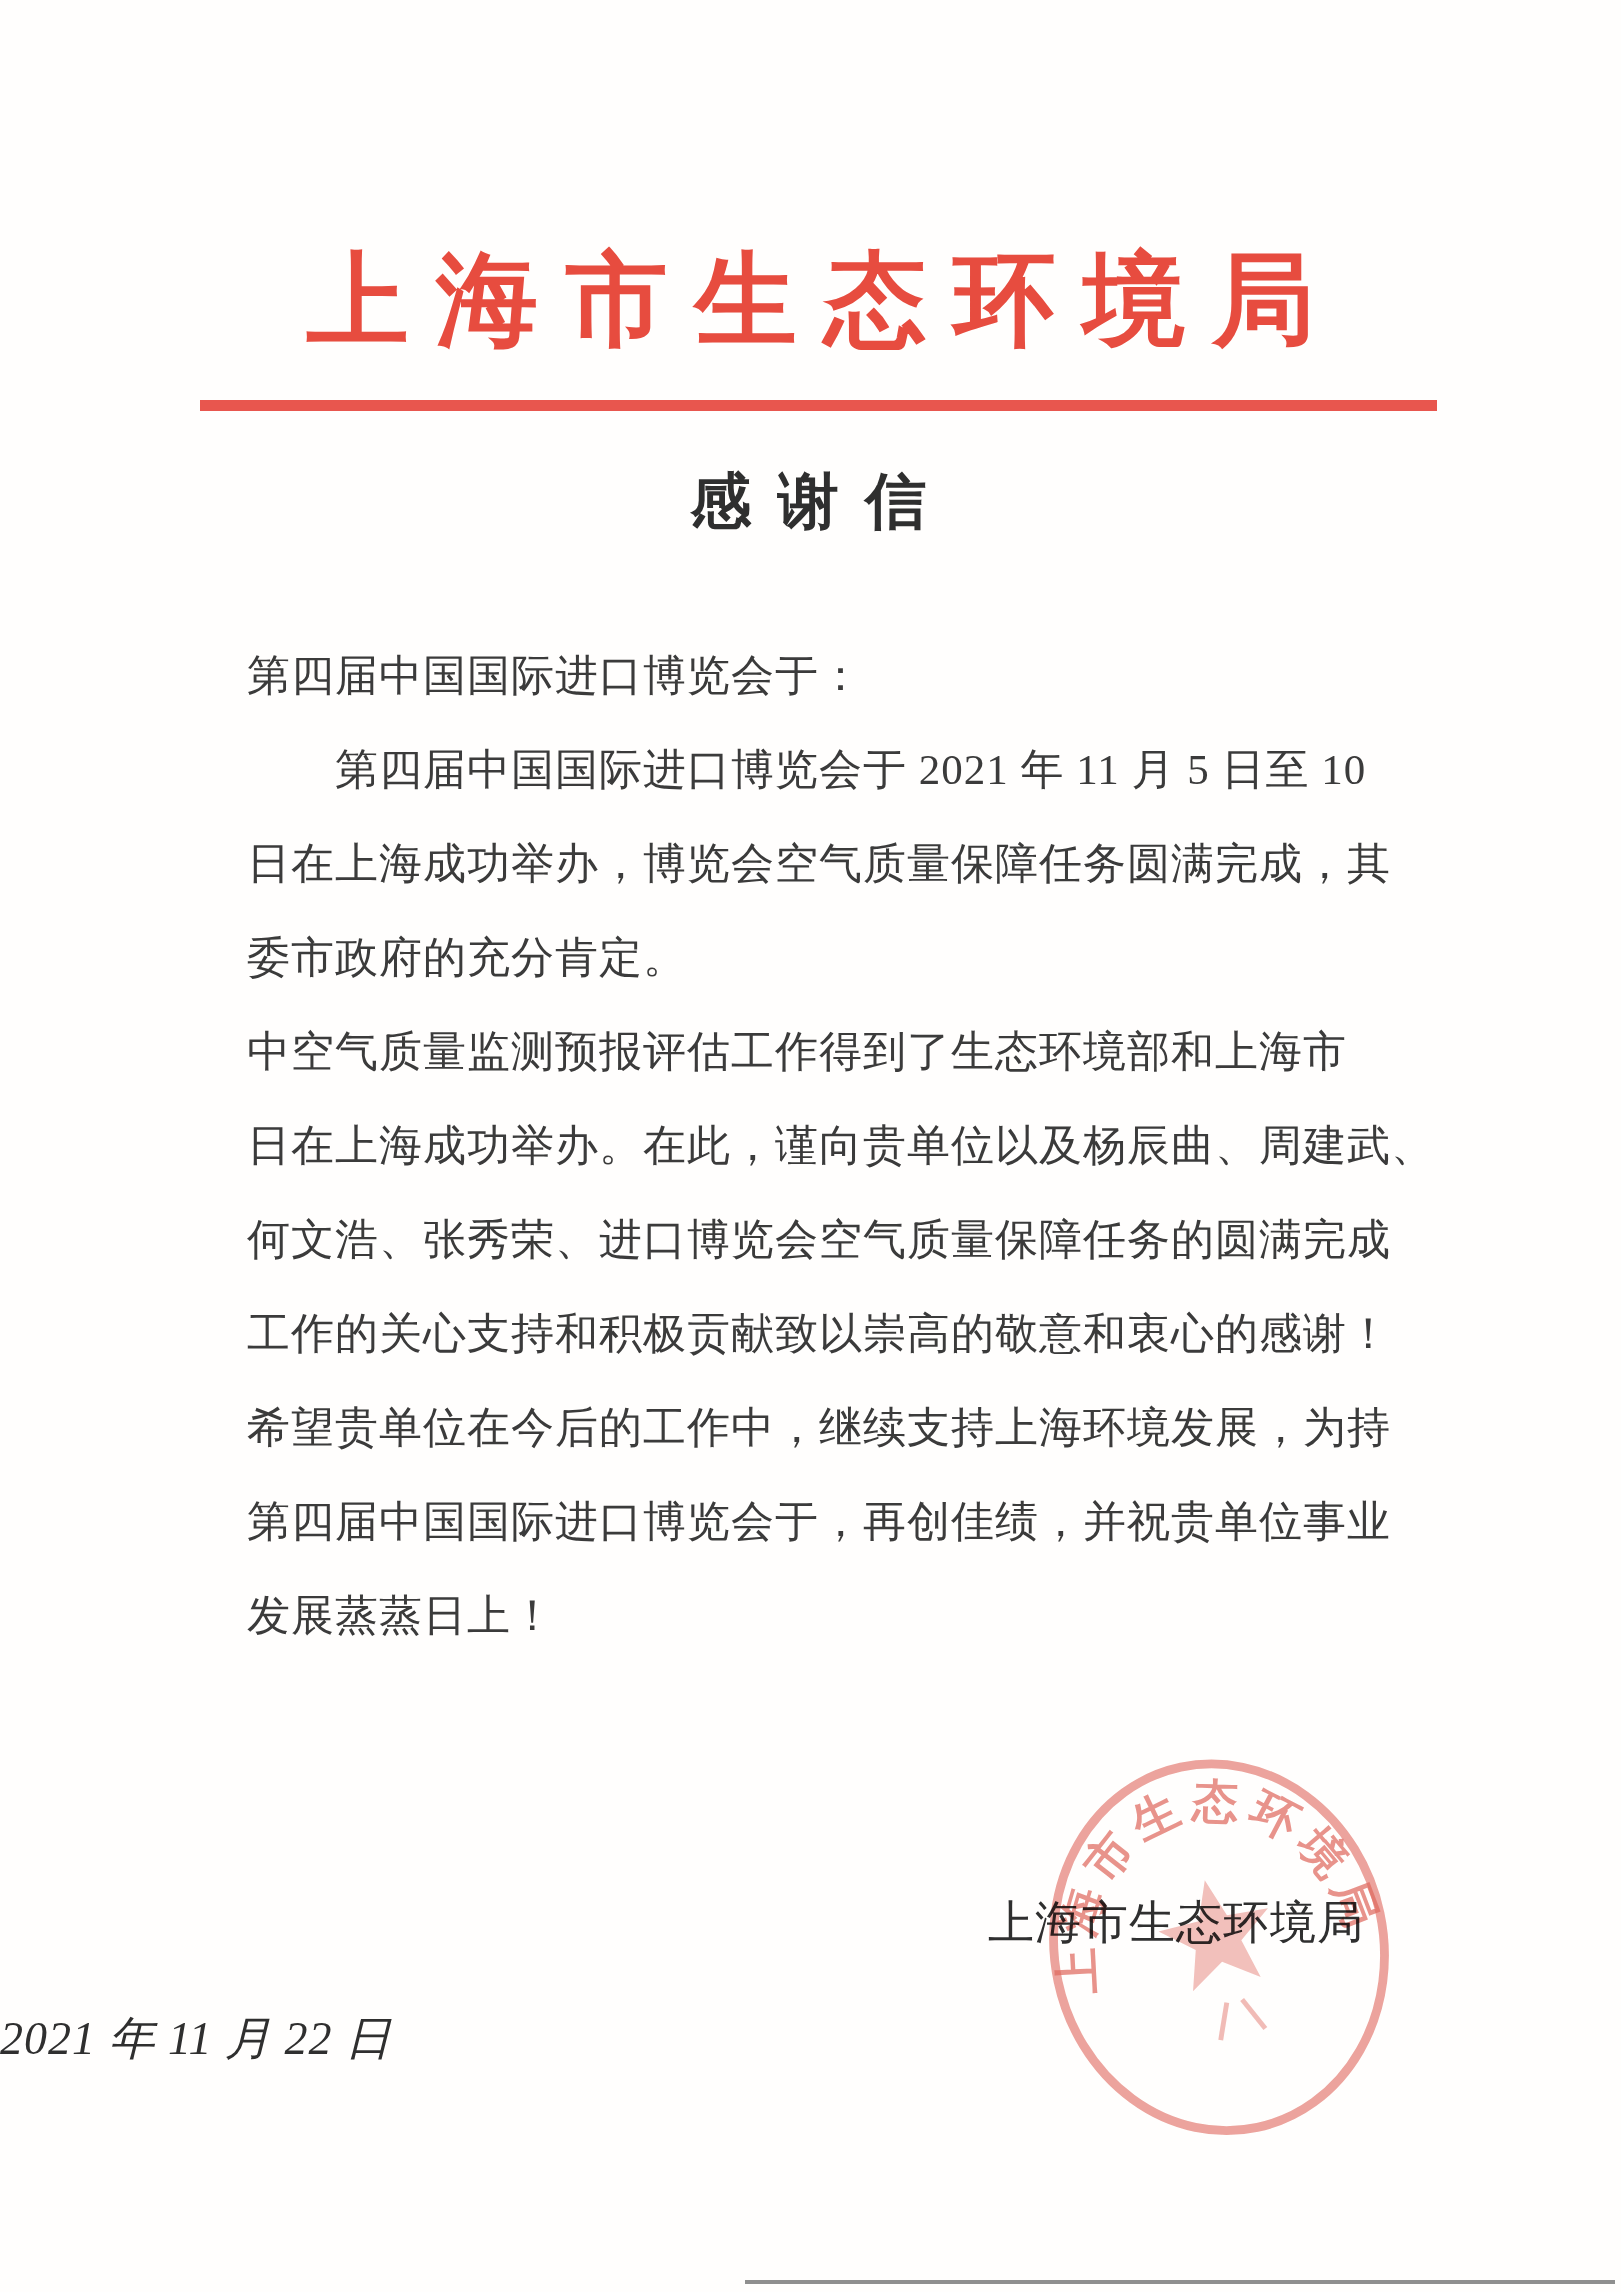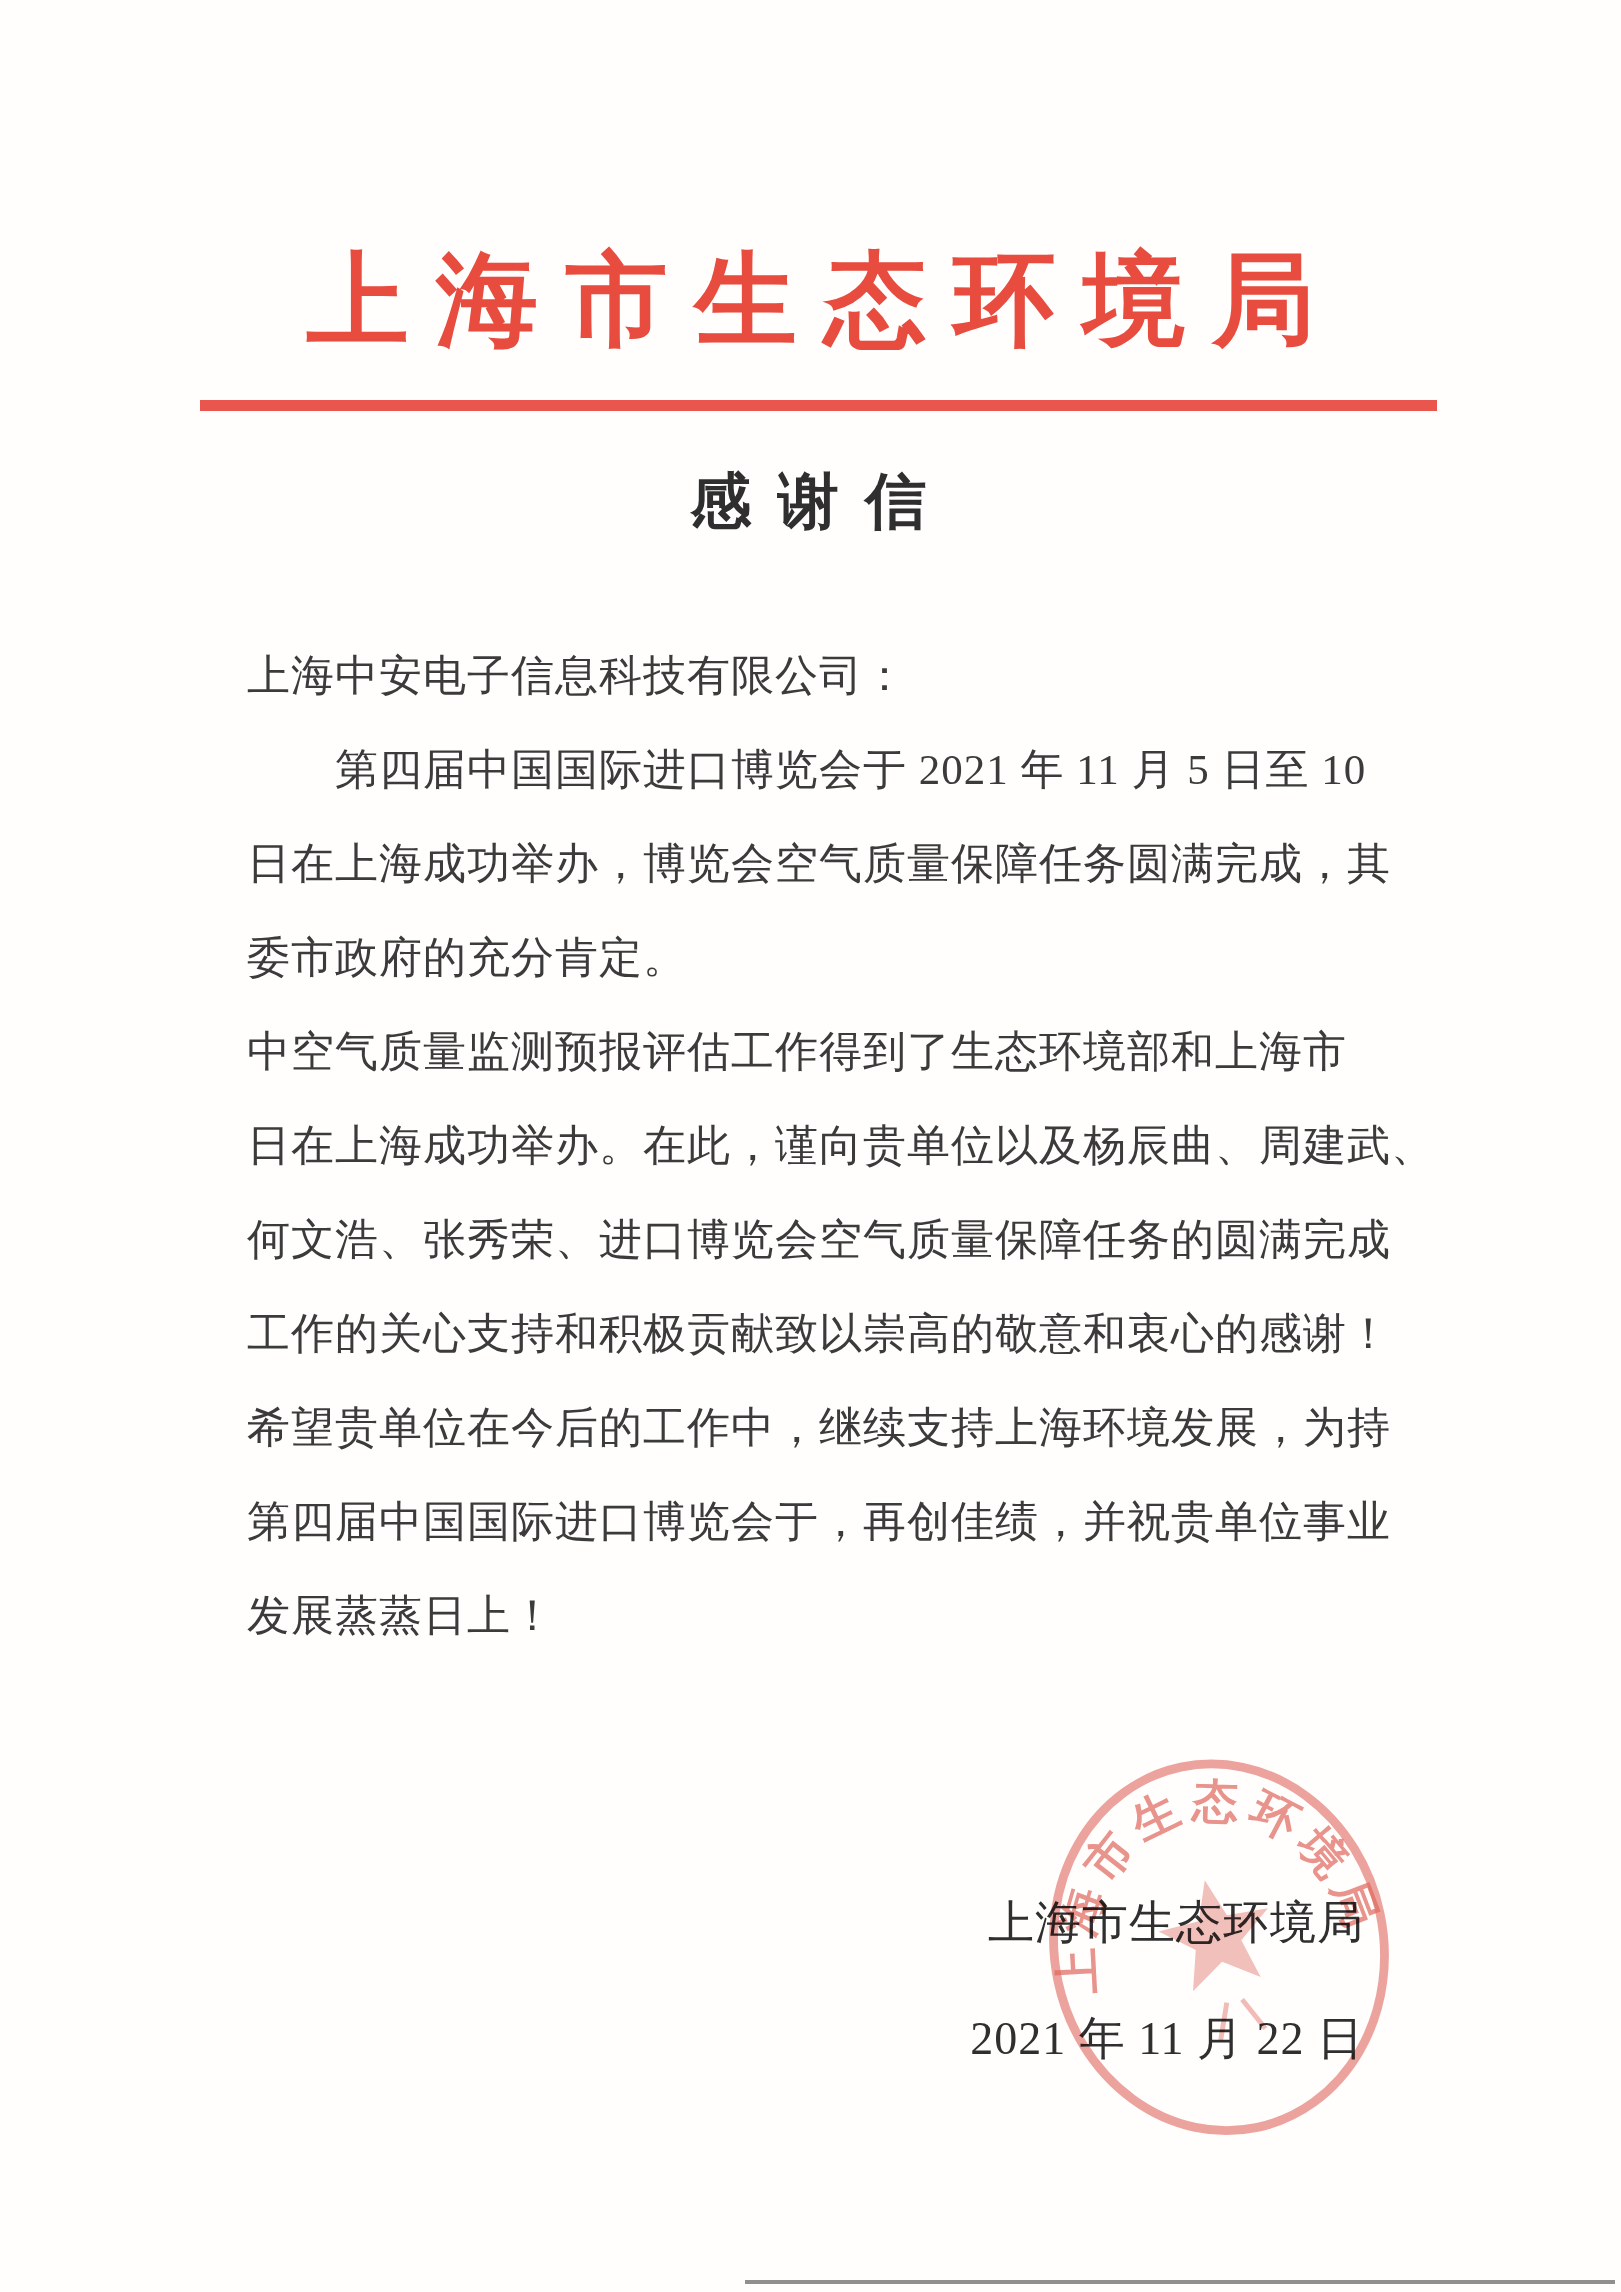--- a/index.html
+++ b/index.html
@@ -50,23 +50,23 @@
   .bline.indent{padding-left:88px;}
 
   .signature{
     position:absolute;top:1884px;left:0;width:1364px;
     text-align:right;
     font-size:46px;line-height:78px;letter-spacing:1px;
     color:var(--ink);white-space:nowrap;
   }
   .date{
     position:absolute;top:2000px;left:0;width:1364px;
-    text-align:right;
+    text-align:left;
     font-size:46px;line-height:78px;letter-spacing:1px;
-    color:var(--ink);white-space:nowrap;
+    color:var(--ink);white-space:nowrap;font-style:italic;
   }
 
   .seal{
     position:absolute;left:1019px;top:1727px;width:398px;height:431px;
     transform:rotate(-12deg);
     mix-blend-mode:multiply;
     opacity:.82;
   }
   .seal text{
     font-family:"Liberation Serif","DejaVu Serif",serif;
@@ -84,21 +84,21 @@
 
 <div class="page">
 
   <h1 class="letterhead">上海市生态环境局</h1>
 
   <div class="red-rule"></div>
 
   <h2 class="letter-title">感谢信</h2>
 
   <div class="body-block">
-    <div class="bline">上海中安电子信息科技有限公司：</div>
+    <div class="bline">第四届中国国际进口博览会于：</div>
     <div>
         <div class="bline indent">第四届中国国际进口博览会于 2021 年 11 月 5 日至 10</div>
         <div class="bline">日在上海成功举办，博览会空气质量保障任务圆满完成，其</div>
         <div class="bline">委市政府的充分肯定。</div>
         <div class="bline">中空气质量监测预报评估工作得到了生态环境部和上海市</div>
         <div class="bline">日在上海成功举办。在此，谨向贵单位以及杨辰曲、周建武、</div>
         <div class="bline">何文浩、张秀荣、进口博览会空气质量保障任务的圆满完成</div>
         <div class="bline">工作的关心支持和积极贡献致以崇高的敬意和衷心的感谢！</div>
         <div class="bline">希望贵单位在今后的工作中，继续支持上海环境发展，为持</div>
         <div class="bline">第四届中国国际进口博览会于，再创佳绩，并祝贵单位事业</div>

